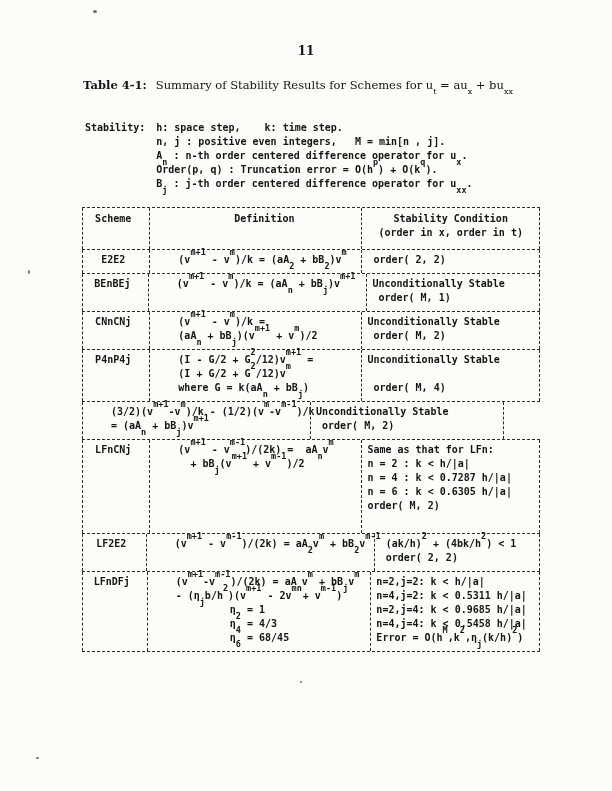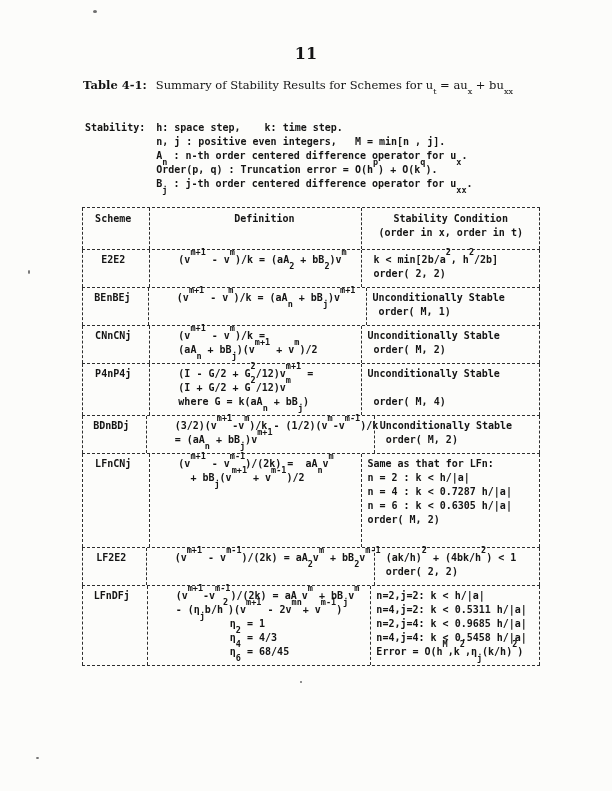--- a/index.html
+++ b/index.html
@@ -11,21 +11,21 @@
     background: #fcfcfa;
     color: #141414;
     overflow: hidden;
   }
   .mono  { font-family: "DejaVu Sans Mono", monospace; font-weight: bold; font-size: 10px; line-height: 14px; }
 
   .page-number {
     position: absolute; top: 44px; left: 0; right: 0;
     text-align: center;
     font-family: "DejaVu Serif", serif;
-    font-size: 16px; font-weight: bold;
+    font-size: 12px; font-weight: bold;
   }
   .caption {
     position: absolute; top: 78px; left: 0; right: 16px;
     text-align: center;
     font-family: "DejaVu Serif", serif;
     font-size: 11.5px;
   }
   .caption .cap-label { font-weight: bold; margin-right: 9px; }
   .caption sub { font-size: 8px; }
 
@@ -98,21 +98,20 @@
         <div class="ln">(order in x, order in t)</div>
       </div>
     </div>
     <div id="tbody">
         <div class="trow">
           <div class="cell c1">E2E2</div>
           <div class="cell c2">
             <div class="ln">(v<sup>m+1</sup> - v<sup>m</sup>)/k = (aA<sub>2</sub> + bB<sub>2</sub>)v<sup>m</sup></div>
           </div>
           <div class="cell c3">
-            <div class="ln"> k &lt; min[2b/a<sup>2</sup>, h<sup>2</sup>/2b]</div>
             <div class="ln"> order( 2, 2)</div>
           </div>
         </div>
         <div class="trow">
           <div class="cell c1">BEnBEj</div>
           <div class="cell c2">
             <div class="ln">(v<sup>m+1</sup> - v<sup>m</sup>)/k = (aA<sub>n</sub> + bB<sub>j</sub>)v<sup>m+1</sup></div>
           </div>
           <div class="cell c3">
             <div class="ln">Unconditionally Stable</div>
@@ -137,21 +136,20 @@
             <div class="ln">(I + G/2 + G<sup>2</sup>/12)v<sup>m</sup></div>
             <div class="ln">where G = k(aA<sub>n</sub> + bB<sub>j</sub>)</div>
           </div>
           <div class="cell c3">
             <div class="ln">Unconditionally Stable</div>
             <div class="ln"></div>
             <div class="ln"> order( M, 4)</div>
           </div>
         </div>
         <div class="trow">
-          <div class="cell c1">BDnBDj</div>
           <div class="cell c2">
             <div class="ln">(3/2)(v<sup>m+1</sup>-v<sup>m</sup>)/k - (1/2)(v<sup>m</sup>-v<sup>m-1</sup>)/k</div>
             <div class="ln">= (aA<sub>n</sub> + bB<sub>j</sub>)v<sup>m+1</sup></div>
           </div>
           <div class="cell c3">
             <div class="ln">Unconditionally Stable</div>
             <div class="ln"> order( M, 2)</div>
           </div>
         </div>
         <div class="trow">

